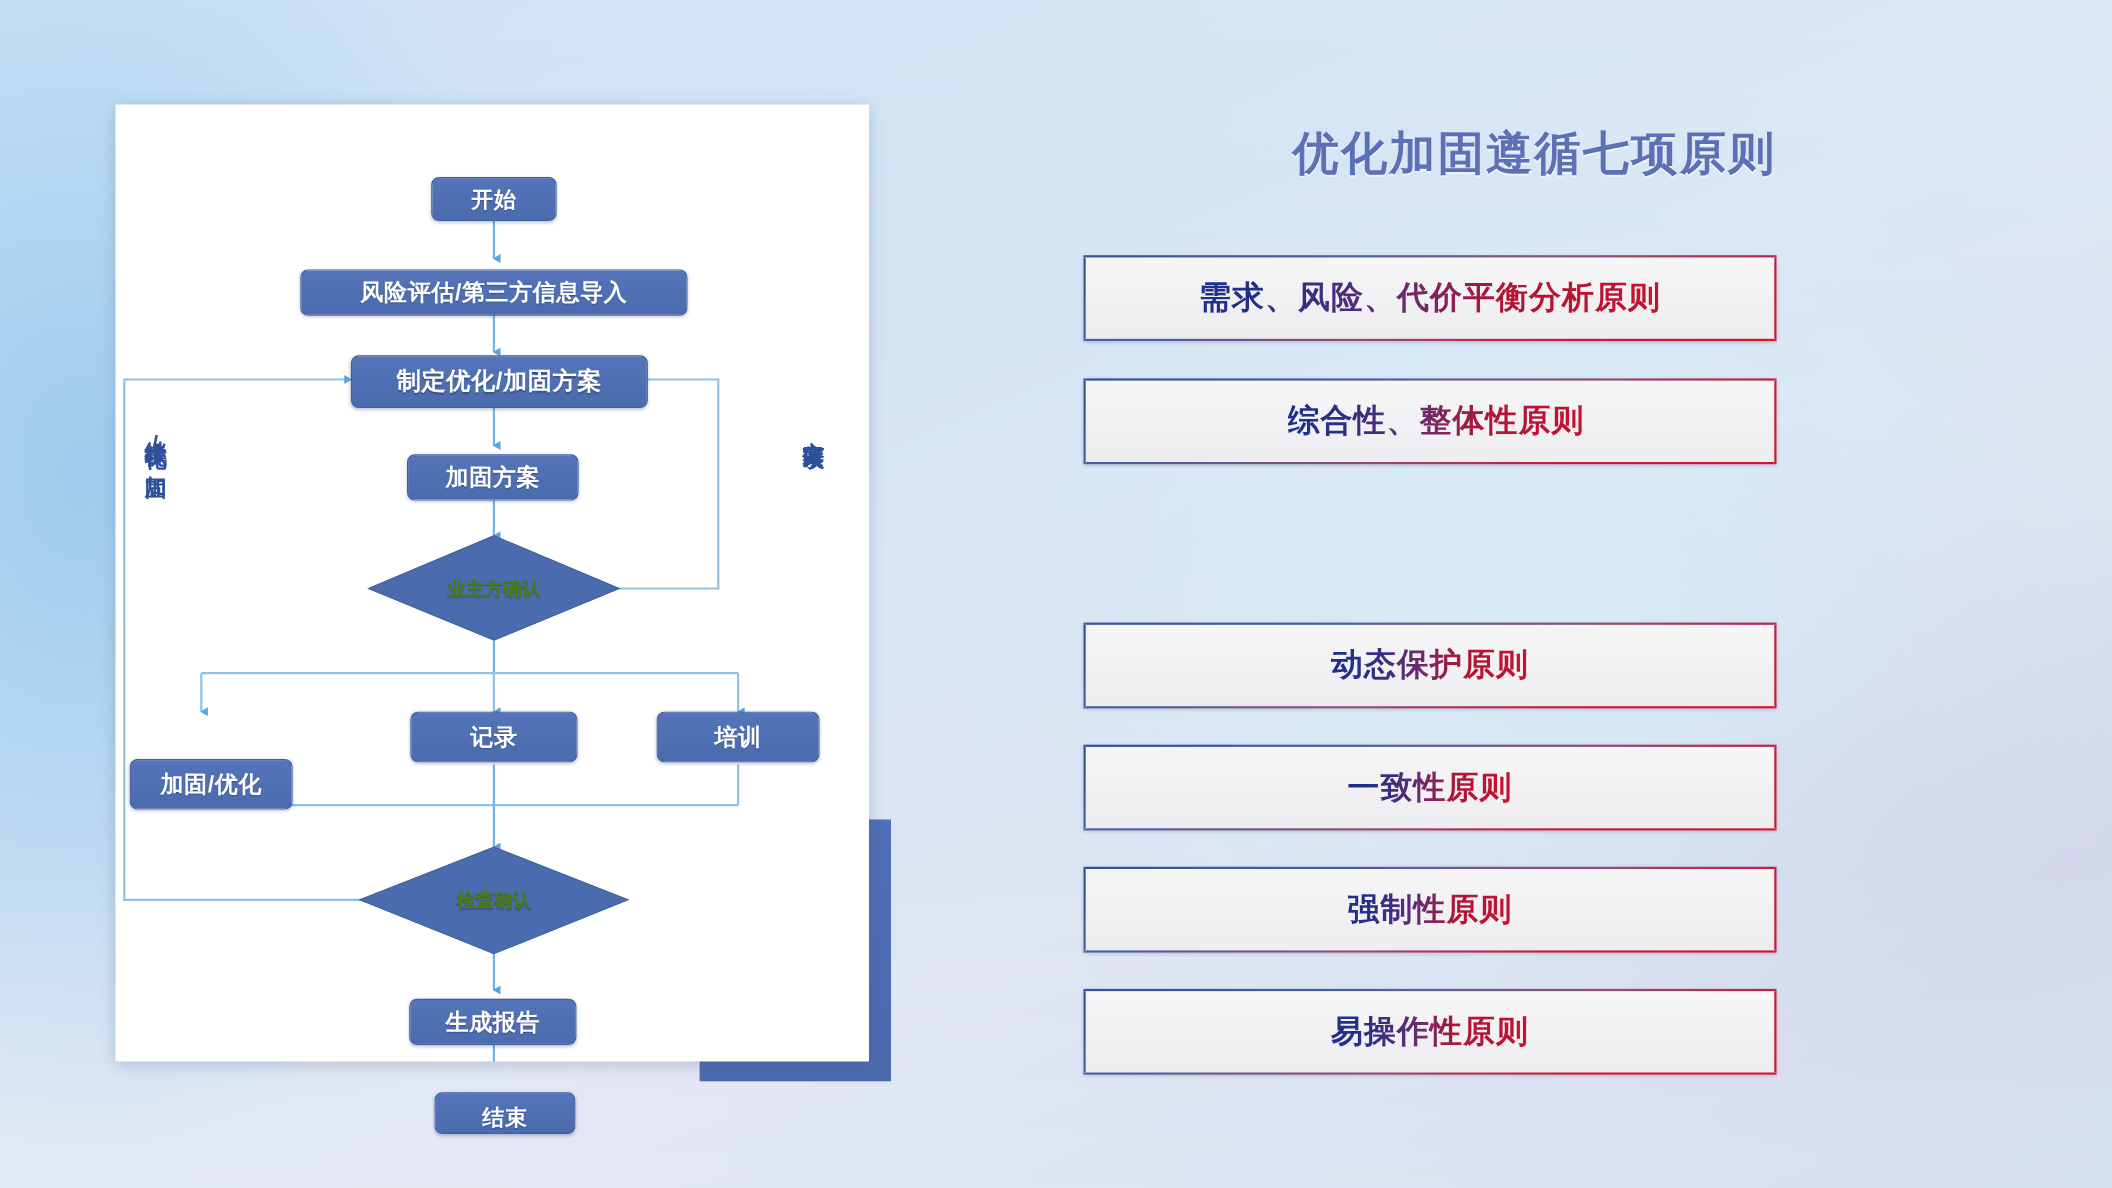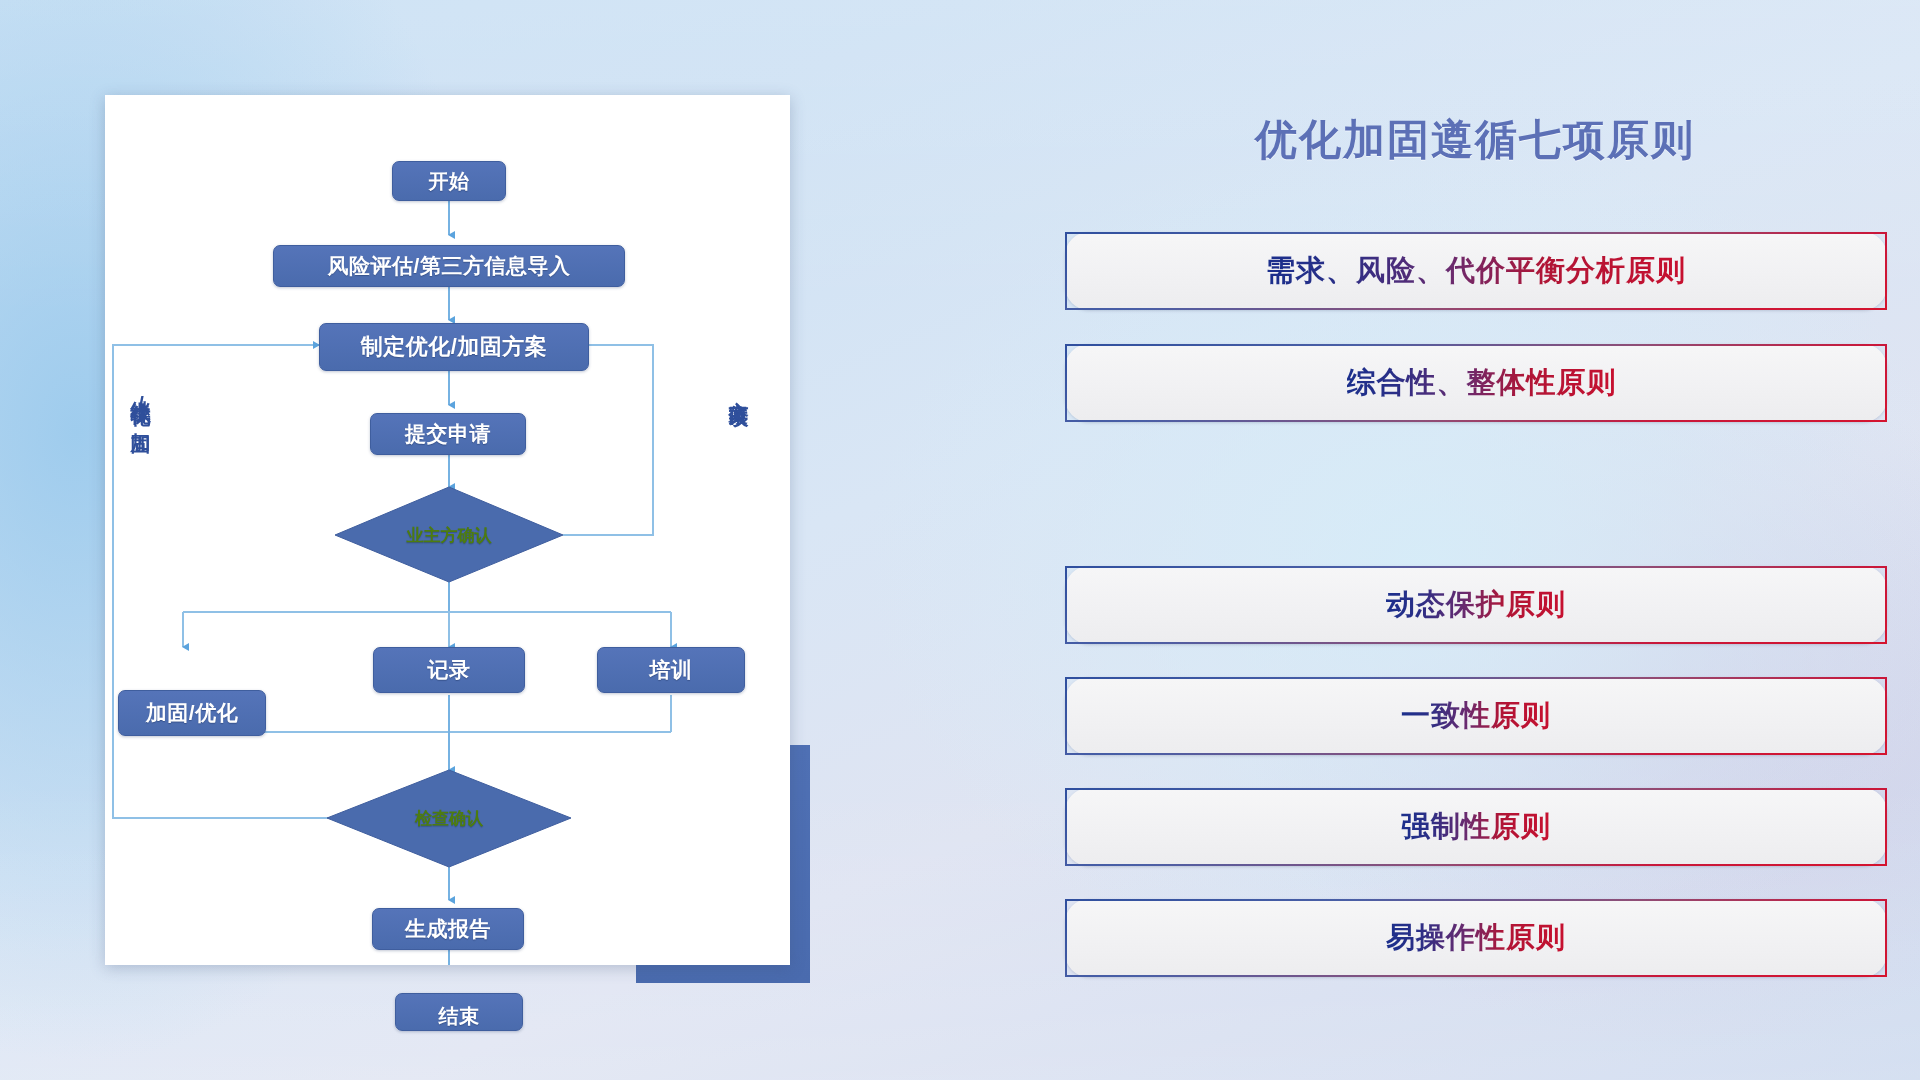--- a/index.html
+++ b/index.html
@@ -50,31 +50,31 @@
     writing-mode:vertical-rl;text-orientation:upright;
     letter-spacing:2px;line-height:1.05;
   }
   .dtext{
     position:absolute;color:#4d7c0f;font-weight:bold;
     text-shadow:0 1px 1px rgba(30,50,95,.45);
     display:flex;align-items:center;justify-content:center;
   }
 
   
-  #right{position:absolute;left:1060px;top:90px;width:830px;height:930px;}
+  #right{position:absolute;left:980px;top:90px;width:830px;height:930px;}
   #panel-title{
     position:absolute;left:0;top:22px;width:830px;text-align:center;
     font-size:42px;font-weight:bold;color:#5c70b6;letter-spacing:2px;
     text-shadow:0 1px 0 rgba(255,255,255,.55);
   }
   .principle{
-    position:absolute;left:5px;width:822px;height:78px;
+    position:absolute;left:5px;width:630px;height:78px;
     box-sizing:border-box;
     display:flex;align-items:center;justify-content:center;
-    border-radius:24px;
+    border-radius:4px;
     background:linear-gradient(180deg,#f6f6f7 0%,#f1f1f3 55%,#ededef 100%);
     border:2px solid transparent;
     border-image:linear-gradient(160deg,#2f4f9e 0%,#4a5fa6 28%,#8e4e77 55%,#c9173a 78%,#d4142f 100%) 1;
     box-shadow:0 1px 3px rgba(70,80,120,.22);
   }
   .principle .ptext{
     font-size:29px;font-weight:bold;letter-spacing:1px;
     background:linear-gradient(90deg,#1b2f8c 0%,#2a2f87 18%,#6a2a6e 44%,#b01536 66%,#c7102f 100%);
     -webkit-background-clip:text;background-clip:text;
     color:transparent;-webkit-text-fill-color:transparent;
@@ -144,21 +144,21 @@
 
   <div class="node" style="left:168px;top:150px;width:352px;height:42px;font-size:21px;">
     <span>风险评估/第三方信息导入</span>
   </div>
 
   <div class="node" style="left:214px;top:228px;width:270px;height:48px;font-size:22px;">
     <span>制定优化/加固方案</span>
   </div>
 
   <div class="node" style="left:265px;top:318px;width:156px;height:42px;font-size:21px;">
-    <span>提交申请</span>
+    <span>加固方案</span>
   </div>
 
   <div class="dtext" style="left:262px;top:424px;width:164px;height:32px;font-size:17px;">
     <span>业主方确认</span>
   </div>
 
   <div class="node" style="left:13px;top:552px;width:148px;height:46px;font-size:21px;margin-top:43px;">
     <span>加固/优化</span>
   </div>
 

